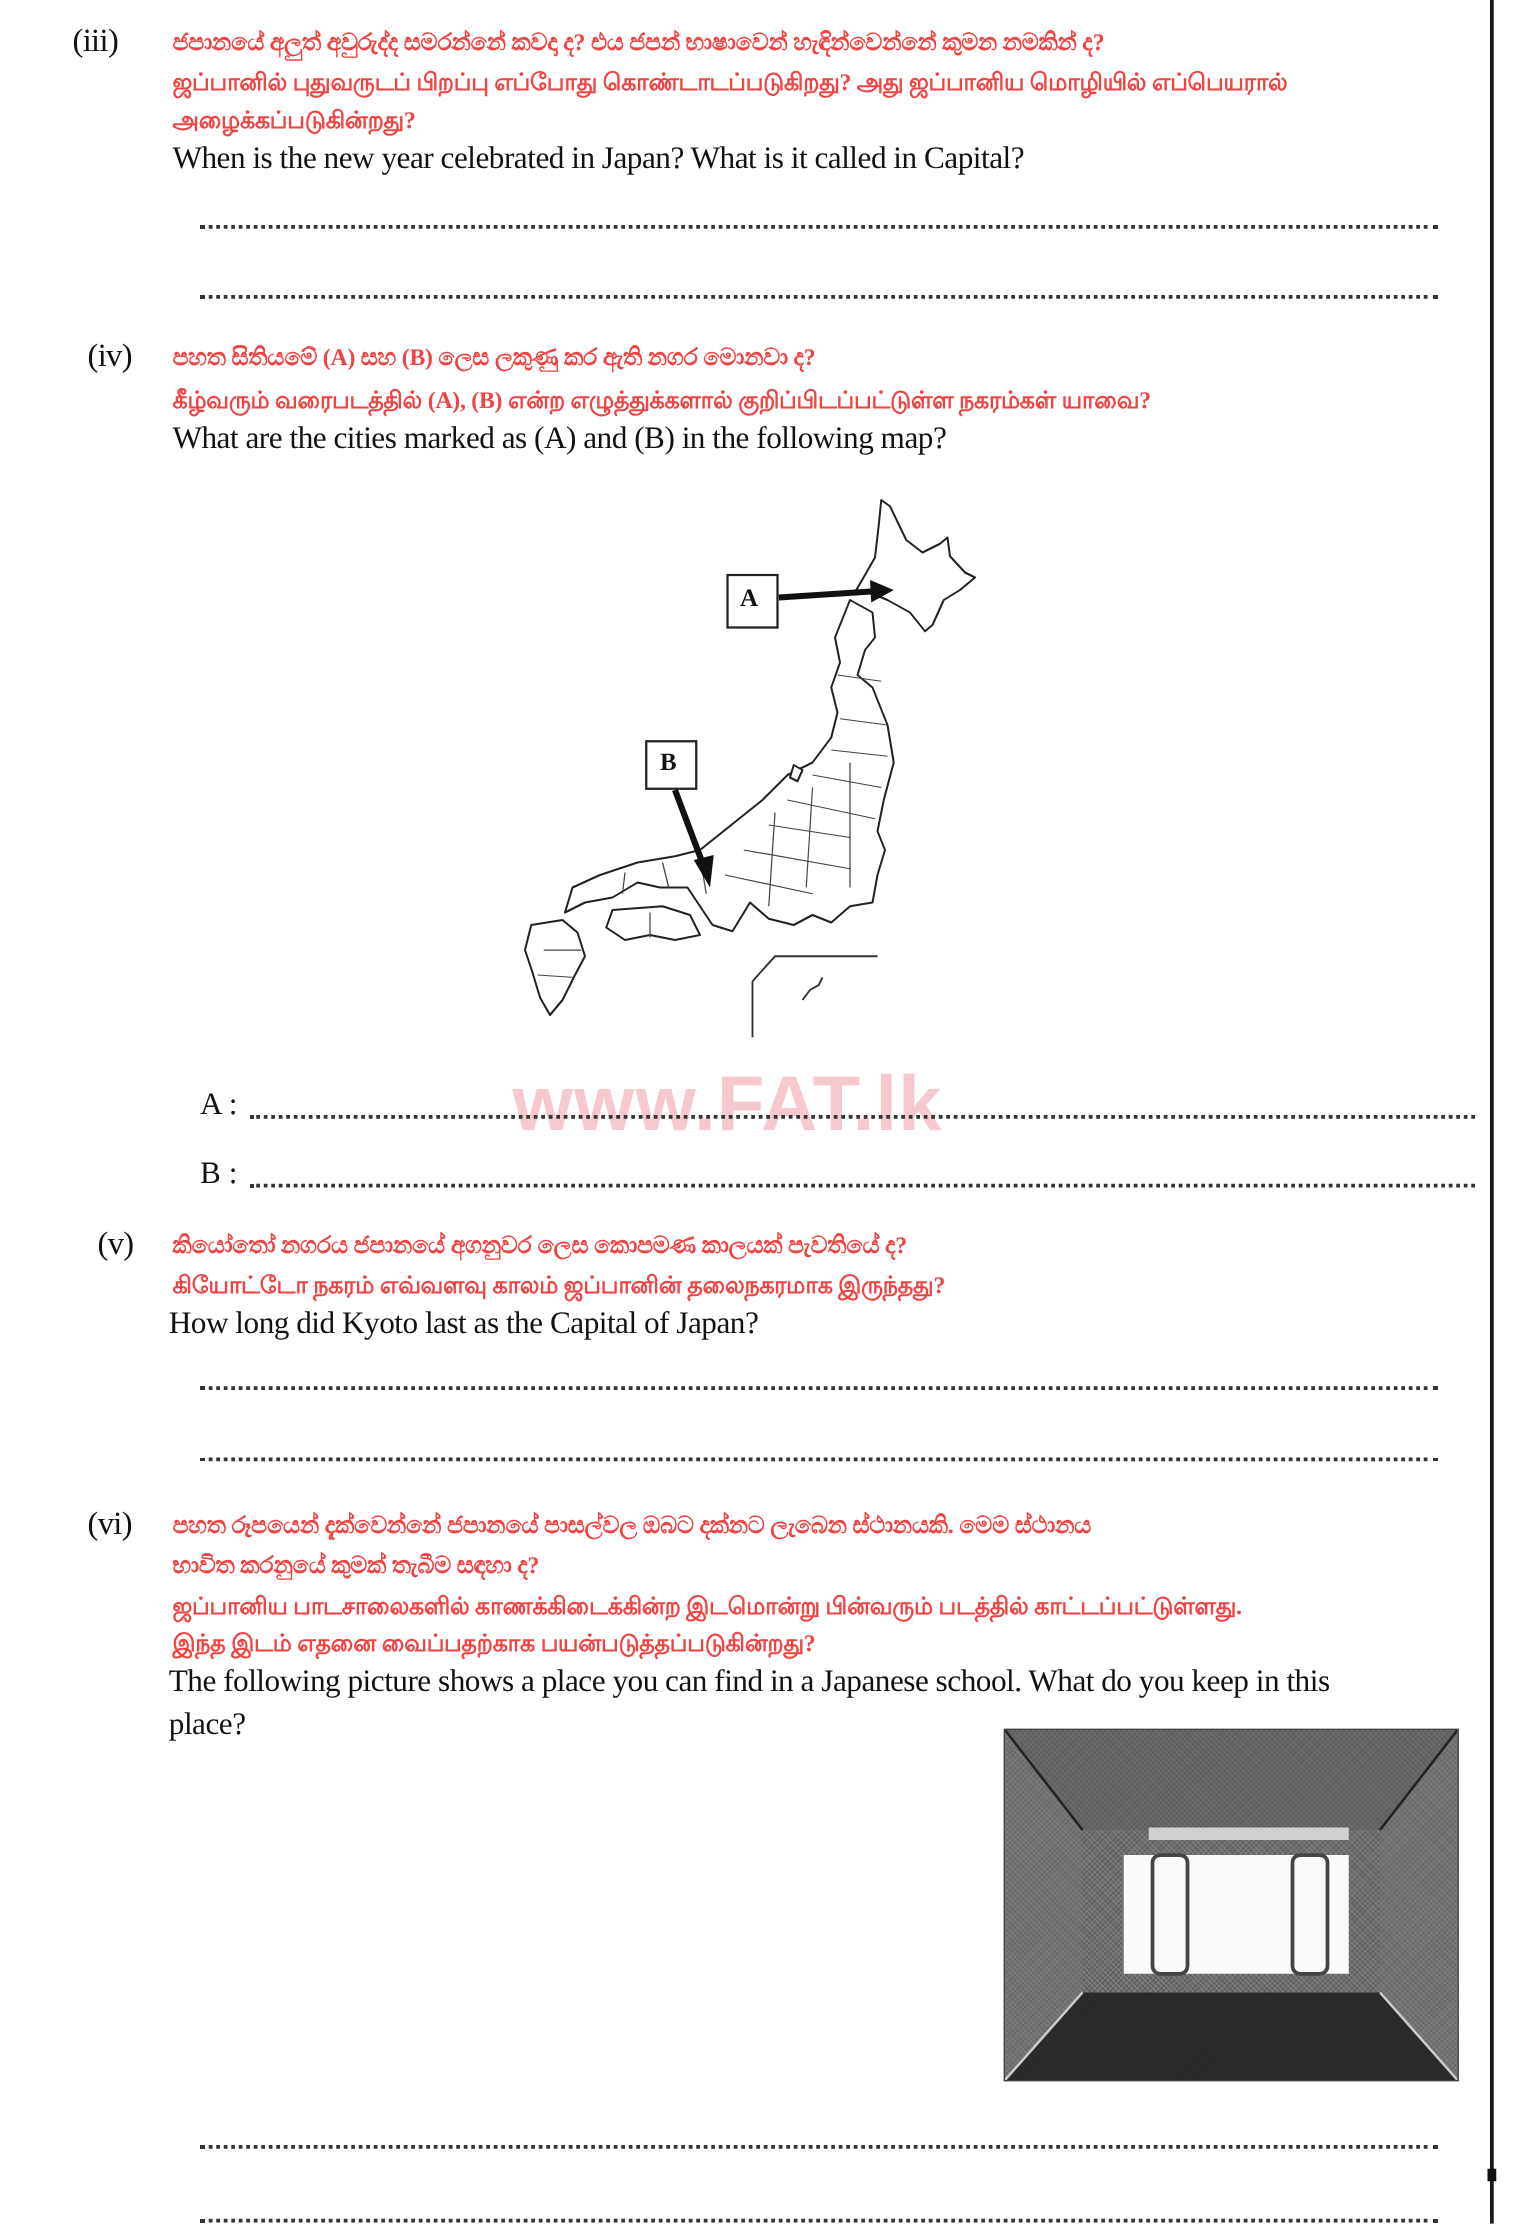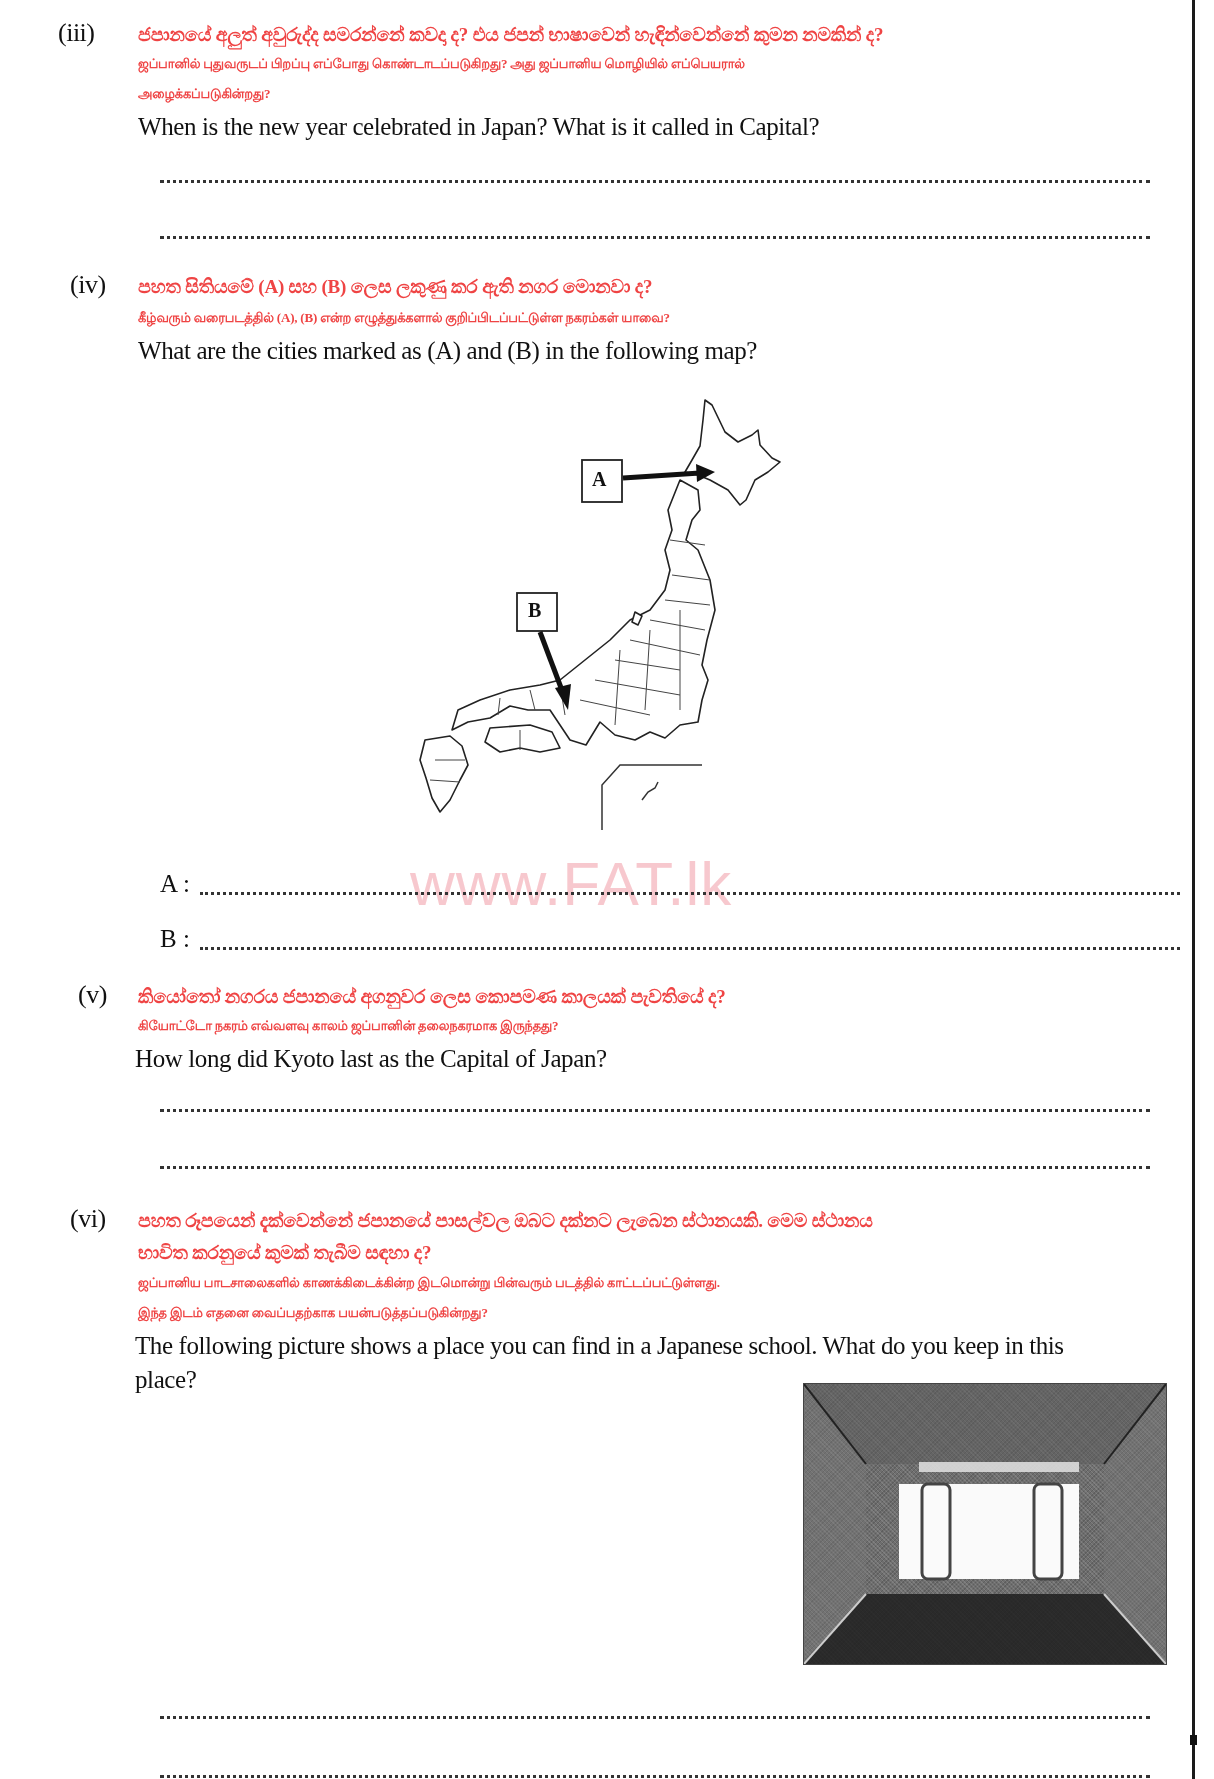--- a/index.html
+++ b/index.html
@@ -12,35 +12,35 @@
     }
     .right-tick { position:absolute; left:1190px; top:1735px; width:7px; height:10px; background:#111; }
     .qnum {
       position: absolute; font-size: 26px; letter-spacing: -0.5px;
       font-family: "Liberation Serif", serif; color:#111;
     }
     .line {
       position: absolute; font-family: Liberation Serif, serif; font-weight: bold;
       font-size: 19px; white-space: nowrap; color: #ef4444; letter-spacing: -0.2px;
     }
-    .line.ta { font-size: 13px; }
+    .line.ta { font-size: 19px; }
     .line.en {
       font-family: "Liberation Serif", serif; font-weight: normal; font-size: 25px; letter-spacing: -0.4px;
       color:#111;
     }
     .dots {
       position: absolute; height: 0;
       border-bottom: 3px dotted #333;
     }
     .ans-label {
       position: absolute; font-family: "Liberation Serif", serif; font-size: 25px; color:#111;
     }
     .watermark {
       position: absolute; left: 410px; top: 848px; font-family: "Liberation Sans", sans-serif;
-      font-weight: normal; font-size: 62px; color: #f7c3c9; letter-spacing: 1px; opacity: 0.9;
+      font-weight: bold; font-size: 62px; color: #f7c3c9; letter-spacing: 1px; opacity: 0.9;
       z-index: 0;
     }
     .map-wrap { position: absolute; left: 380px; top: 380px; width: 420px; height: 450px; }
     .photo {
       position: absolute; left: 803px; top: 1383px; width: 362px; height: 280px;
       border: 1px solid #444; overflow: hidden;
       background:
         repeating-linear-gradient(45deg, rgba(255,255,255,0.12) 0 1px, transparent 1px 3px),
         repeating-linear-gradient(-45deg, rgba(0,0,0,0.15) 0 1px, transparent 1px 3px),
         #6e6e6e;

